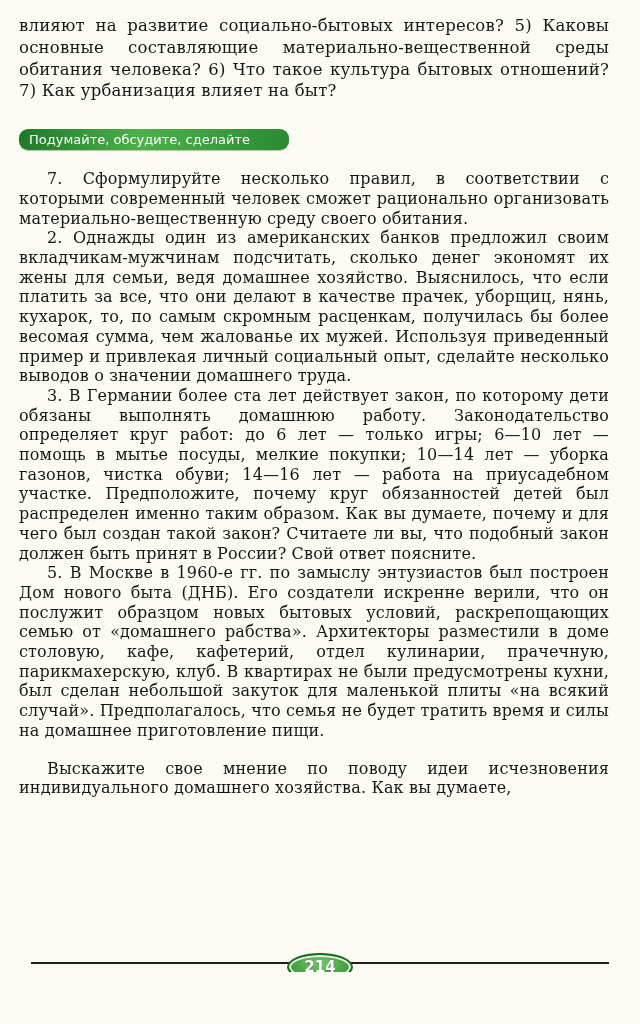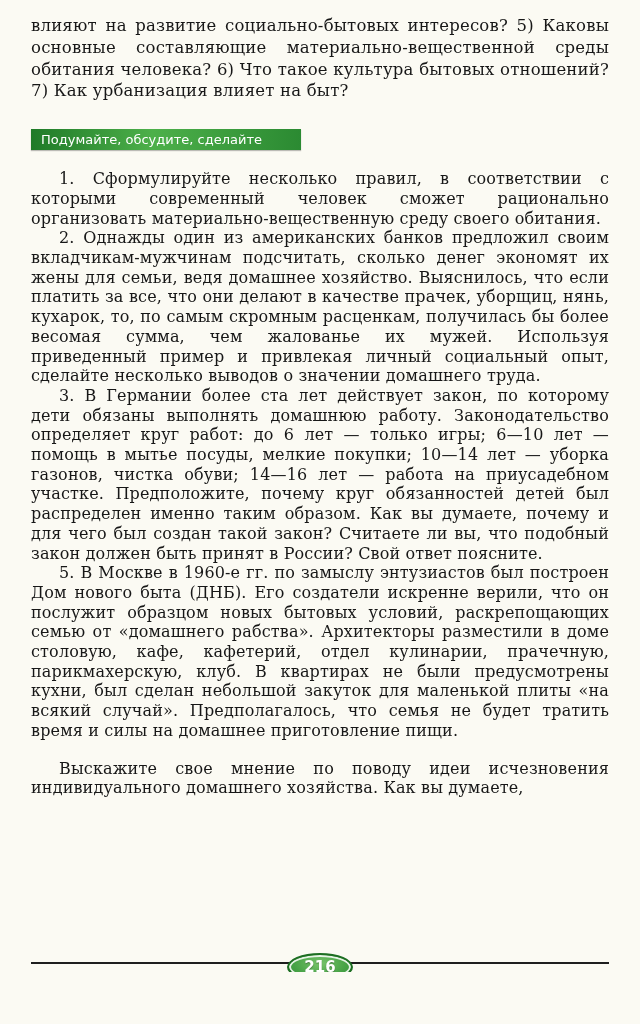--- a/index.html
+++ b/index.html
@@ -11,38 +11,38 @@
     height: 1024px;
     background: #fbfaf3;
     font-family: "DejaVu Serif", "Liberation Serif", serif;
     color: #171717;
     overflow: hidden;
   }
   .page {
     position: relative;
     width: 640px;
     height: 972px;
-    padding: 15px 31px 0 31px;
+    padding: 15px 31px 0 19px;
     box-sizing: border-box;
     overflow: hidden;
   }
   .cont-text {
     margin: 0;
     font-size: 16.5px;
     line-height: 21.8px;
     text-align: justify;
     letter-spacing: 0.2px;
     font-weight: 500;
   }
   .banner {
     margin: 27px 0 0 0;
     width: 270px;
     height: 21px;
     background: linear-gradient(90deg, #1f7a28 0%, #4db04a 45%, #2b8a32 100%);
-    border-radius: 0;
+    border-radius: 9px;
     color: #ffffff;
     font-family: "DejaVu Sans", "Liberation Sans", sans-serif;
     font-size: 13px;
     line-height: 21px;
     padding-left: 10px;
     box-sizing: border-box;
     box-shadow: 0 1px 1px rgba(0,0,0,0.25);
     white-space: nowrap;
   }
   .body-text {
@@ -104,27 +104,27 @@
 
 <div class="page">
 
   <p class="cont-text">влияют на развитие социально-бытовых интересов? 5) Каковы основные составляющие материально-вещественной среды обитания человека? 6) Что такое культура бытовых отношений? 7) Как урбанизация влияет на быт?</p>
 
   <div class="banner">
     <span>Подумайте, обсудите, сделайте</span>
   </div>
 
   <div class="body-text">
-    <p class="para">1. Сформулируйте несколько правил, в соответствии с которыми современный человек сможет рационально организовать материально-вещественную среду своего обитания.</p>
+    <p class="para">7. Сформулируйте несколько правил, в соответствии с которыми современный человек сможет рационально организовать материально-вещественную среду своего обитания.</p>
     <p class="para">2. Однажды один из американских банков предложил своим вкладчикам-мужчинам подсчитать, сколько денег экономят их жены для семьи, ведя домашнее хозяйство. Выяснилось, что если платить за все, что они делают в качестве прачек, уборщиц, нянь, кухарок, то, по самым скромным расценкам, получилась бы более весомая сумма, чем жалованье их мужей. Используя приведенный пример и привлекая личный социальный опыт, сделайте несколько выводов о значении домашнего труда.</p>
     <p class="para">3. В Германии более ста лет действует закон, по которому дети обязаны выполнять домашнюю работу. Законодательство определяет круг работ: до 6 лет — только игры; 6—10 лет — помощь в мытье посуды, мелкие покупки; 10—14 лет — уборка газонов, чистка обуви; 14—16 лет — работа на приусадебном участке. Предположите, почему круг обязанностей детей был распределен именно таким образом. Как вы думаете, почему и для чего был создан такой закон? Считаете ли вы, что подобный закон должен быть принят в России? Свой ответ поясните.</p>
     <p class="para">5. В Москве в 1960-е гг. по замыслу энтузиастов был построен Дом нового быта (ДНБ). Его создатели искренне верили, что он послужит образцом новых бытовых условий, раскрепощающих семью от «домашнего рабства». Архитекторы разместили в доме столовую, кафе, кафетерий, отдел кулинарии, прачечную, парикмахерскую, клуб. В квартирах не были предусмотрены кухни, был сделан небольшой закуток для маленькой плиты «на всякий случай». Предполагалось, что семья не будет тратить время и силы на домашнее приготовление пищи.</p>
     <p class="para closing">Выскажите свое мнение по поводу идеи исчезновения индивидуального домашнего хозяйства. Как вы думаете,</p>
   </div>
 
   <div class="footer">
     <div class="footer-rule"></div>
     <div class="page-badge">
-      <span>216</span>
+      <span>214</span>
     </div>
   </div>
 
 </div>
 
 </body></html>

